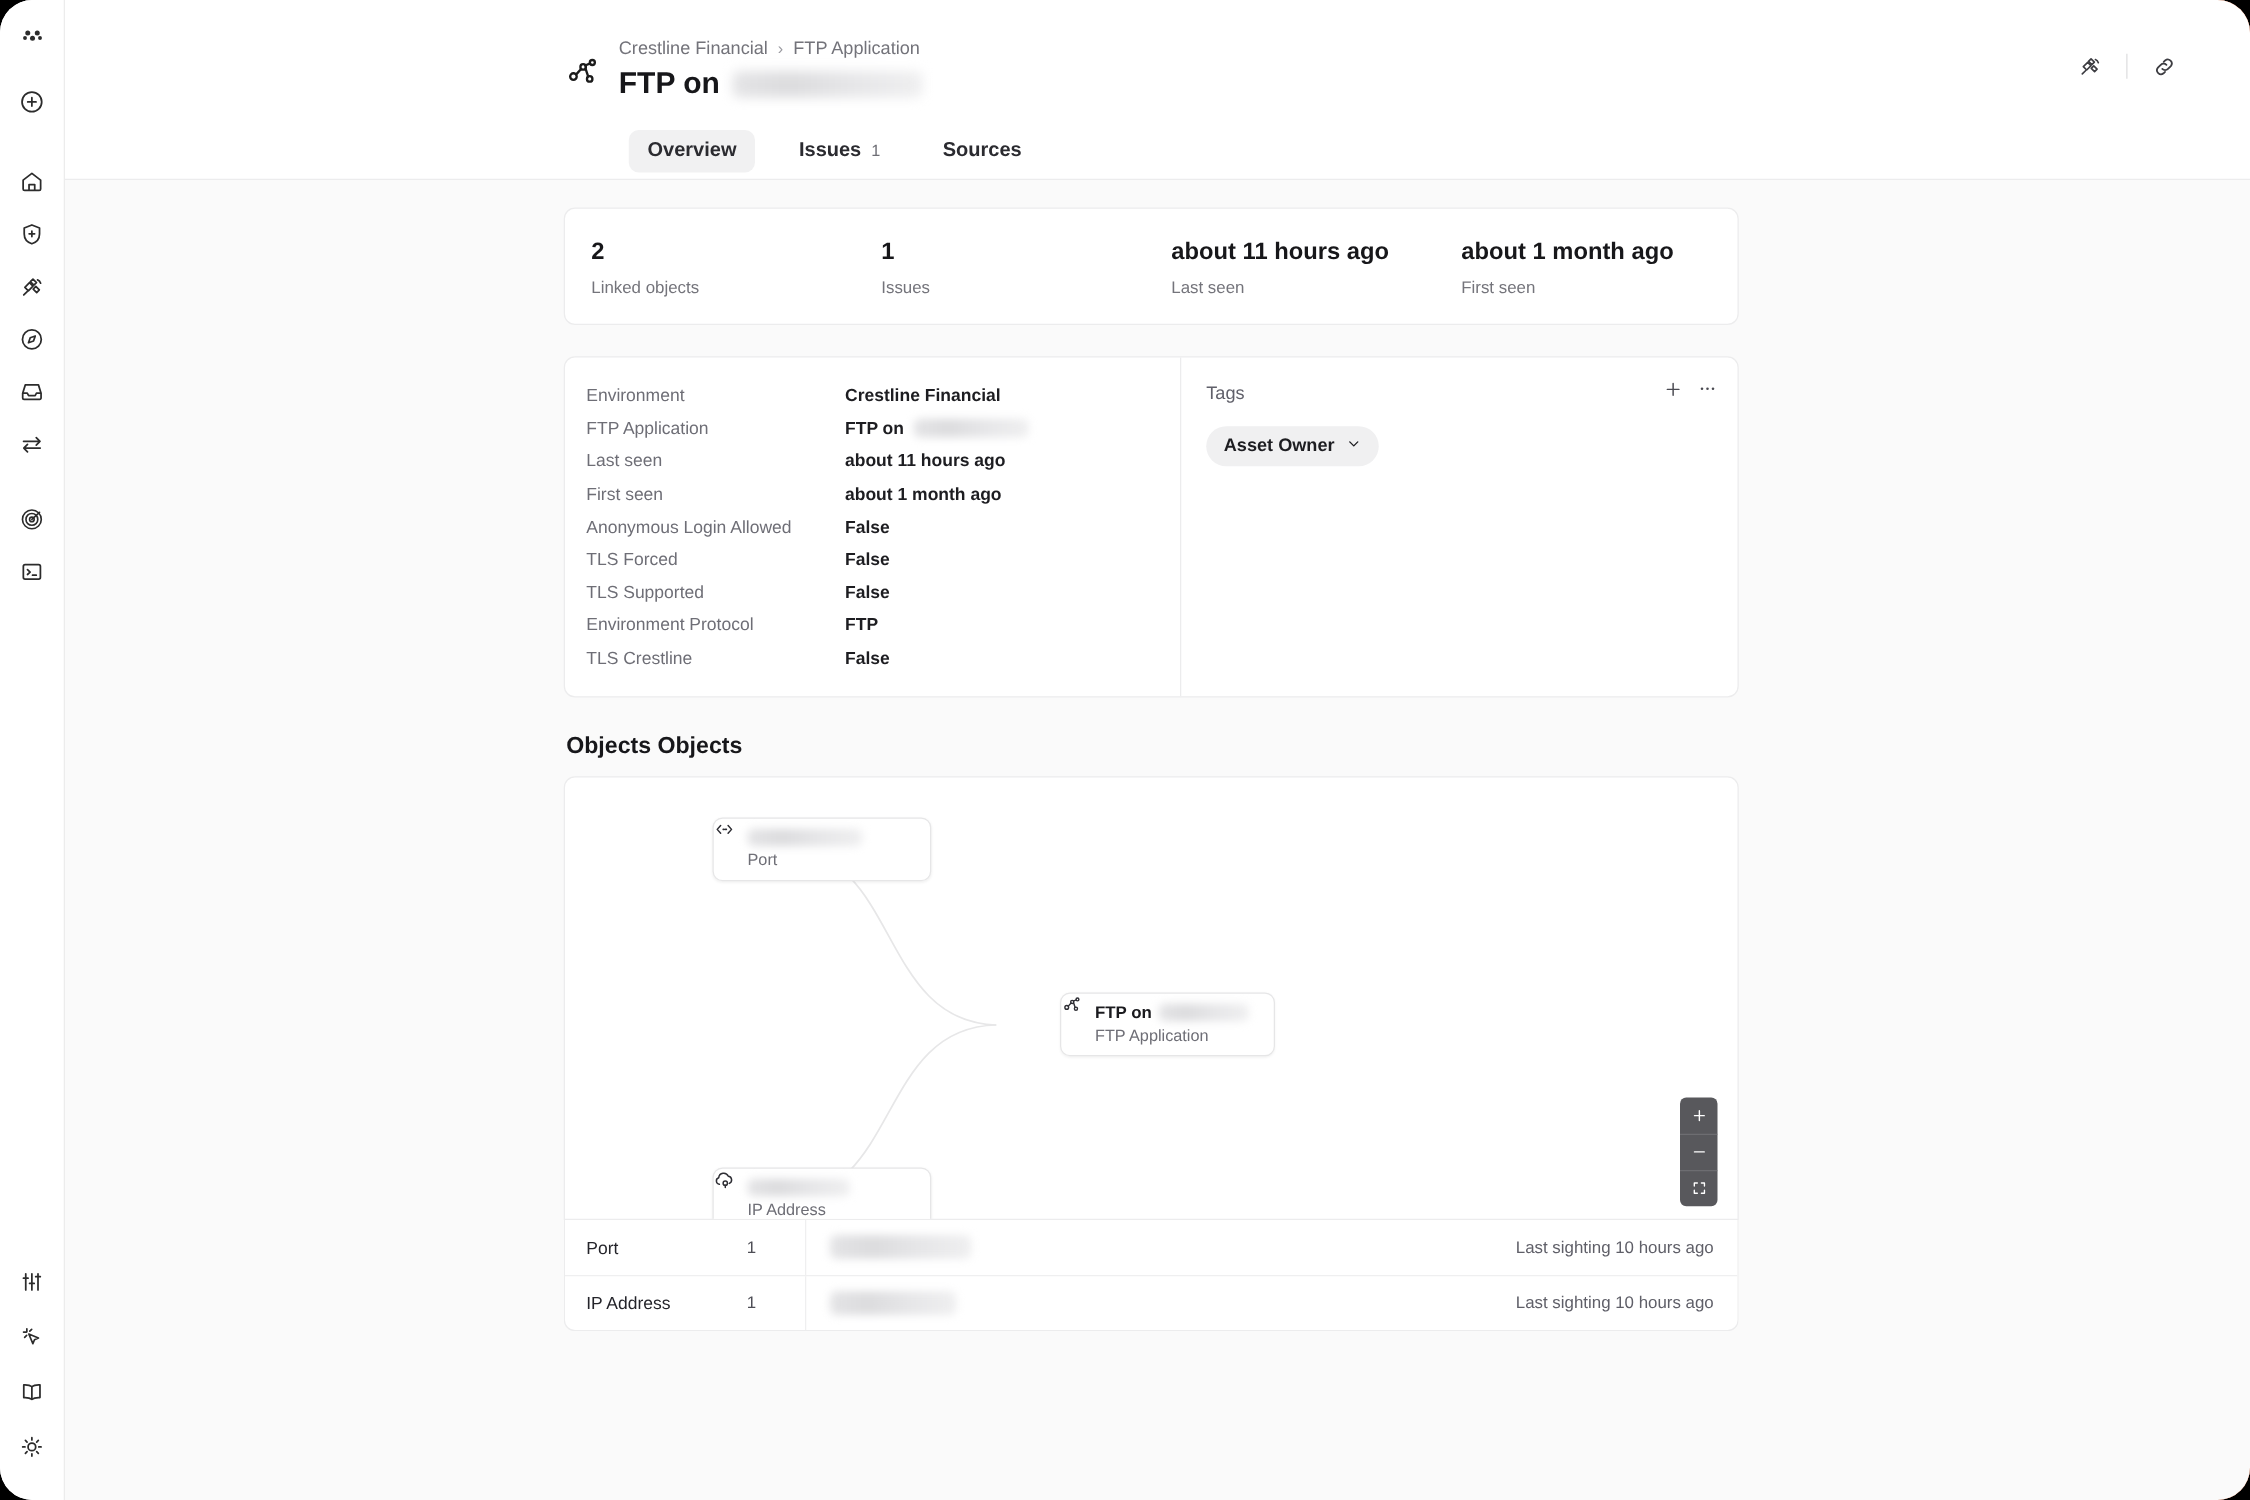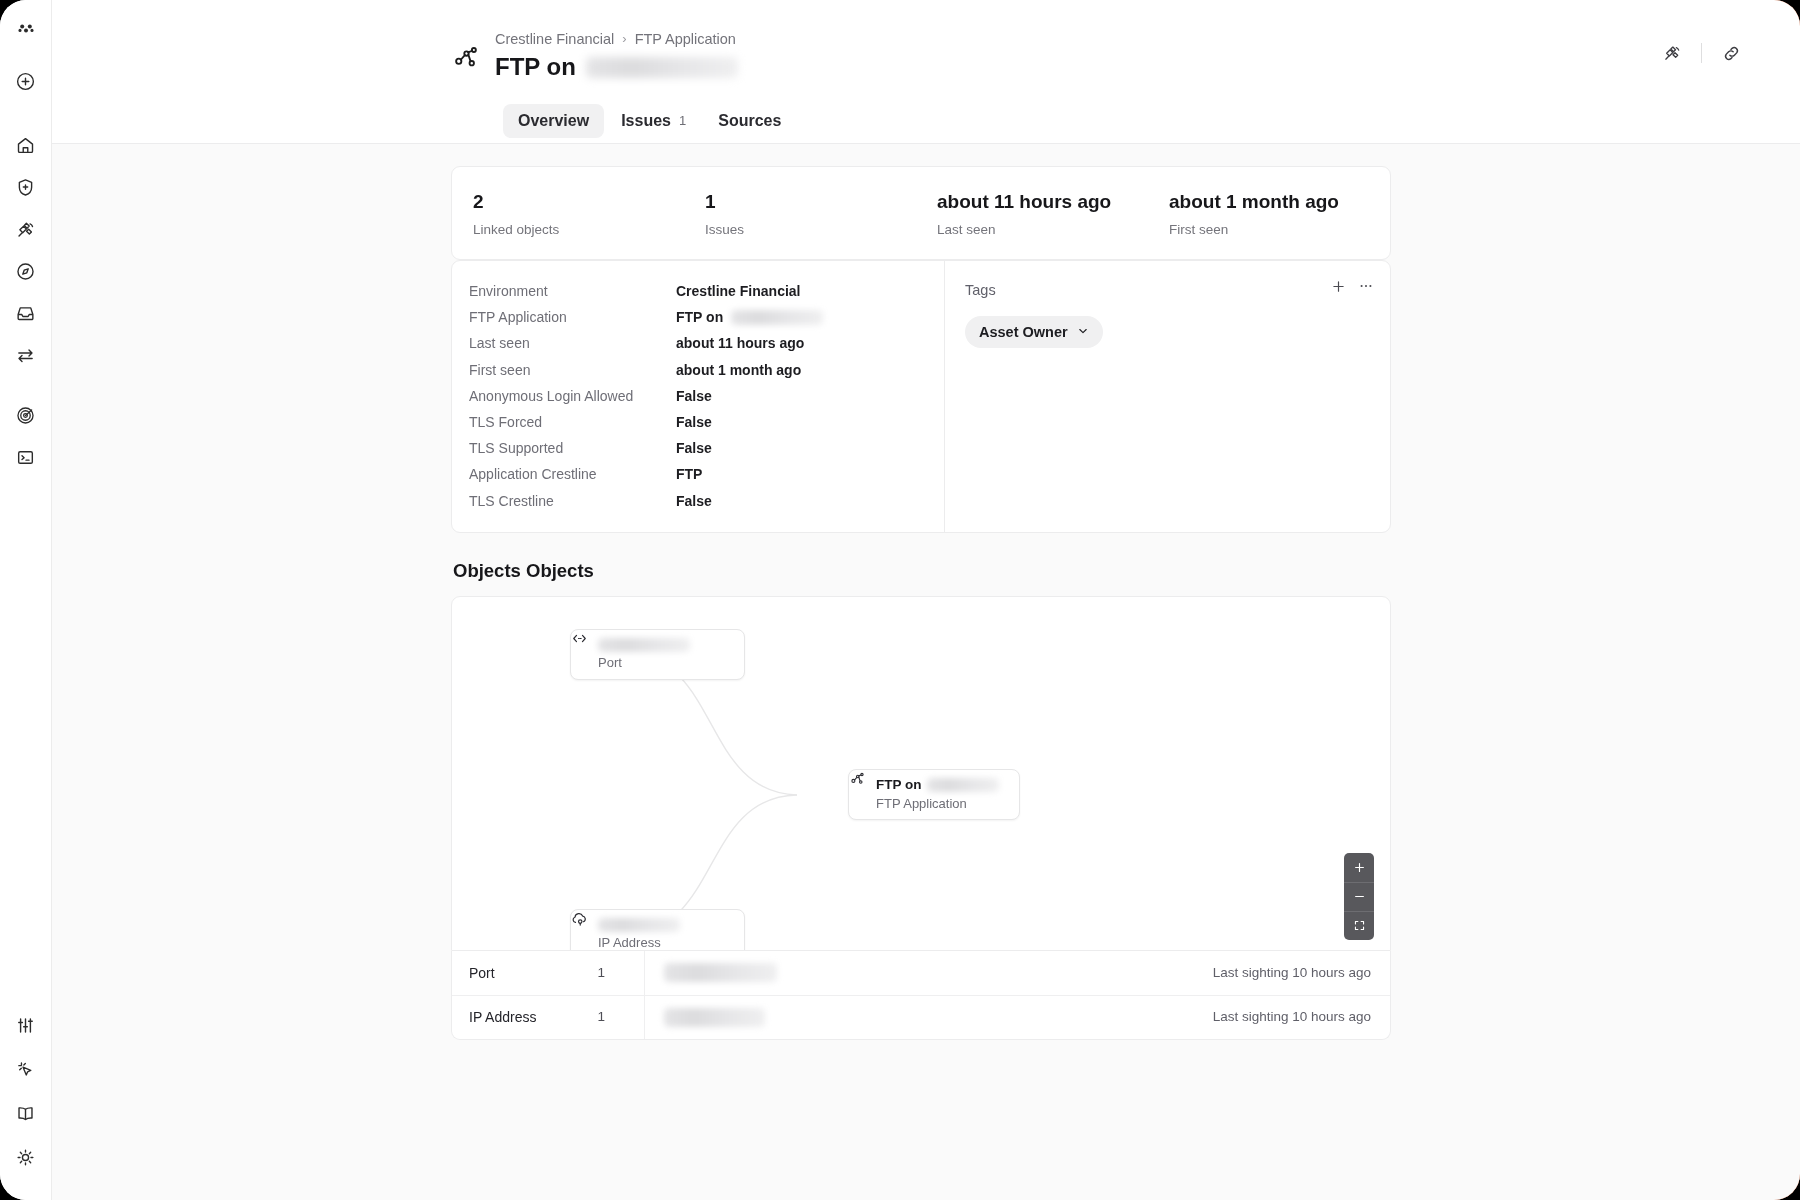--- a/index.html
+++ b/index.html
@@ -104,21 +104,21 @@
   }
   .hdr-div {
     width: 1px; height: 20px;
     background: #dededf;
     margin: 0 12px;
   }
 
   .tabs {
     position: absolute;
     left: 451px; top: 104px;
-    display: flex; align-items: center; gap: 2px;
+    display: flex; align-items: center; gap: 20px;
   }
   .tab {
     display: flex; align-items: center; gap: 8px;
     padding: 7px 15px;
     border-radius: 8px;
     font-size: 16px; font-weight: 600; color: #2b2b30;
     line-height: 20px;
   }
   .tab.active { background: #f1f1f2; }
   .tab-count { font-size: 13px; font-weight: 400; color: #6e6e75; }
@@ -151,21 +151,21 @@
     line-height: 25px; white-space: nowrap;
   }
   .stat-label { font-size: 13.5px; color: #74747b; margin-top: 7px; line-height: 17px; }
 
   .section-title {
     font-size: 18.5px; font-weight: 700; color: #17171a;
     margin: 26px 0 13px 2px; line-height: 24px;
   }
 
   
-  .props-card { display: flex; min-height: 253px; }
+  .props-card { display: flex; min-height: 253px; margin-top: 25px; }
   .props-left { width: 492px; padding: 17px 0 18px 0; }
   .prop-row {
     display: flex; align-items: center;
     height: 26.2px; padding: 0 0 0 17px;
   }
   .prop-key {
     width: 207px; font-size: 14px; color: #6e6e76;
     line-height: 18px; flex: none;
   }
   .prop-val {
@@ -481,21 +481,21 @@
             </div>
             <div class="prop-row">
               <div class="prop-key">TLS Forced</div>
               <div class="prop-val">False</div>
             </div>
             <div class="prop-row">
               <div class="prop-key">TLS Supported</div>
               <div class="prop-val">False</div>
             </div>
             <div class="prop-row">
-              <div class="prop-key">Application Crestline</div>
+              <div class="prop-key">Environment Protocol</div>
               <div class="prop-val">FTP</div>
             </div>
             <div class="prop-row">
               <div class="prop-key">TLS Crestline</div>
               <div class="prop-val">False</div>
             </div>
           </div>
 
           <div class="props-right">
             <div class="tags-head">Tags</div>

